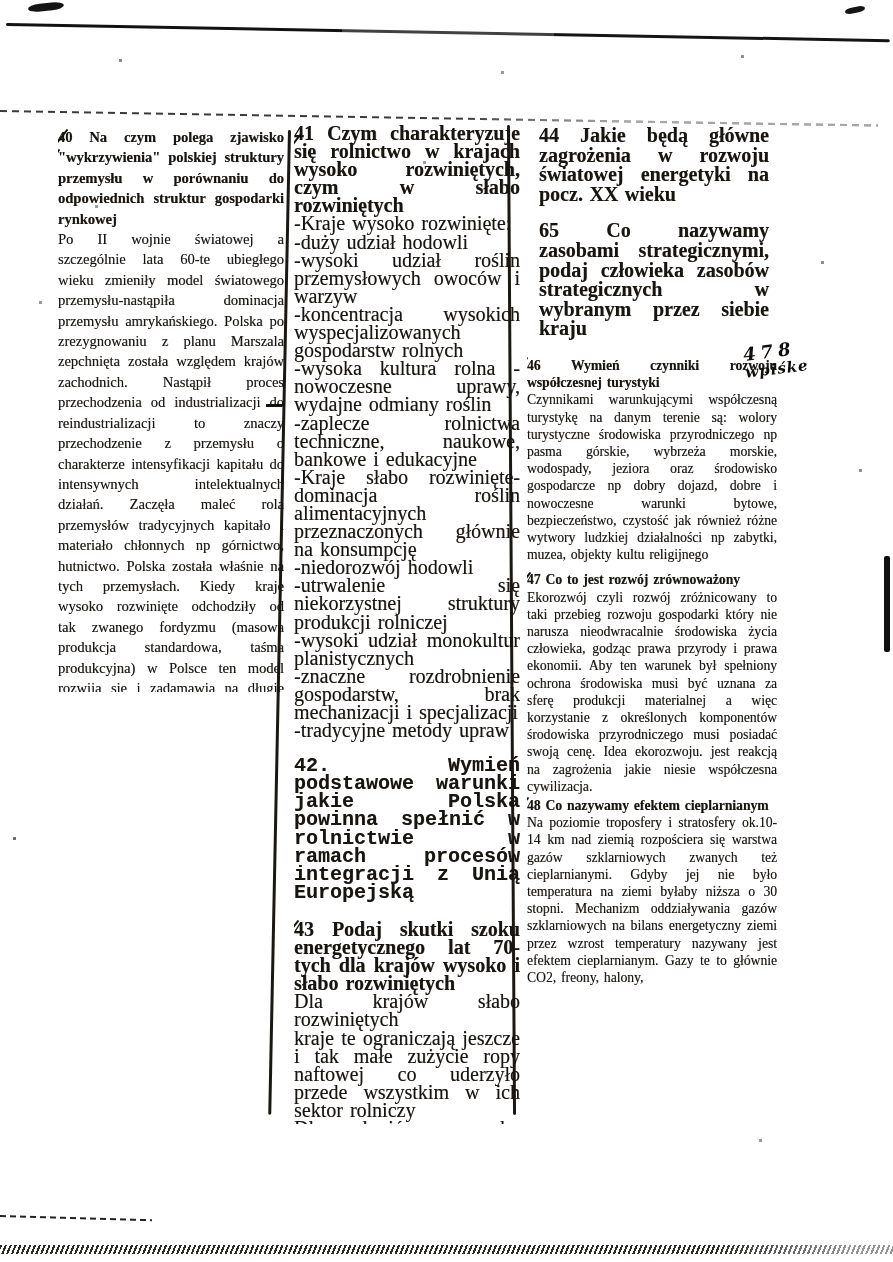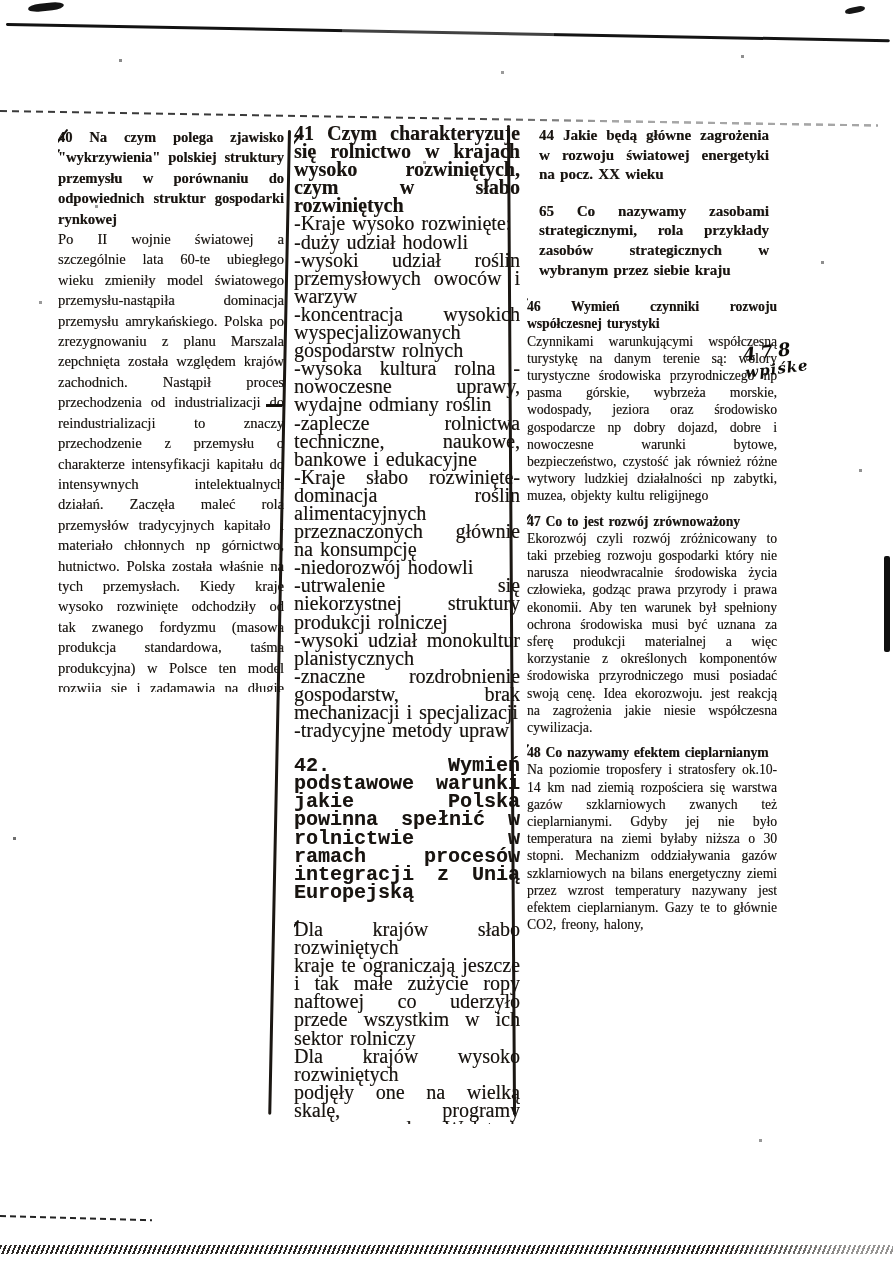--- a/index.html
+++ b/index.html
@@ -48,27 +48,27 @@
   .d1{left:288px;top:130px;height:985px;transform-origin:top center;transform:rotate(1.15deg);}
   .d2{left:507px;top:127px;height:988px;transform-origin:top center;transform:rotate(-0.35deg);}
   
   .col{position:absolute;text-align:justify;text-shadow:0.35px 0.35px 0 rgba(24,18,12,.45);}
   .col .q{font-weight:700;}
   .col .a{white-space:pre-line;}
   .item{position:relative;}
   .col1{left:58px;top:127px;width:226px;font-size:14.5px;line-height:20.4px;word-spacing:2.5px;height:565px;overflow:hidden;}
   .col2{left:294px;top:124px;width:226px;font-size:20px;line-height:18.1px;word-spacing:2px;height:1000px;overflow:hidden;}
   .col3{left:527px;top:126px;width:250px;font-size:13.6px;line-height:17.2px;word-spacing:1.5px;height:995px;overflow:hidden;}
-  .col3 .loose{font-size:15px;line-height:19.6px;padding-left:12px;padding-right:8px;}
+  .col3 .loose{font-size:20px;line-height:19.6px;padding-left:12px;padding-right:8px;}
   .item-42{margin-top:18px;font-family:Liberation Mono, monospace;}
   .item-43{margin-top:18px;}
   .item-45{margin-top:17px;}
   .item-46{margin-top:18px;}
   .item-47{margin-top:8px;}
-  .item-48{margin-top:8px;}
+  .item-48{margin-top:2px;}
   .slash{position:absolute;width:17px;height:2.4px;background:#17130f;transform:rotate(-52deg);border-radius:1px;}
   .s40a{left:-4px;top:8px;}
   .s40b{left:-12px;top:28px;}
   .s41{left:-7px;top:16px;}
   .s43{left:-9px;top:6px;}
   .s46{left:-13px;top:6px;}
   .s47{left:-10px;top:7px;}
   .s48{left:-12px;top:6px;}
   .note{position:absolute;left:744px;top:341px;transform:rotate(-7deg);
     font-family:"DejaVu Serif",serif;font-style:italic;font-weight:700;color:#0f0d0a;line-height:1.1;}
@@ -116,35 +116,36 @@
 -wysoki udział monokultur planistycznych
 -znaczne rozdrobnienie gospodarstw, brak mechanizacji i specjalizacji
 -tradycyjne metody upraw</div>
     </div>
     <div class="item item-42">
 
       <div class="q"><span>42.</span> <span>Wymień podstawowe warunki jakie Polska powinna spełnić w rolnictwie w ramach procesów integracji z Unią Europejską</span></div>
     </div>
     <div class="item item-43">
       <span class="slash s43"></span>
+      <div class="q"><span>43</span> <span>Podaj skutki szoku energetycznego lat 70-tych dla krajów wysoko i słabo rozwiniętych</span></div>
       <div class="a">Dla krajów słabo rozwiniętych
 kraje te ograniczają jeszcze i tak małe zużycie ropy naftowej co uderzyło przede wszystkim w ich sektor rolniczy
 Dla krajów wysoko rozwiniętych
 podjęły one na wielką skalę, programy energooszczędne. W latach 1974-80 zużycie ropy naftowej spadło o 10% przy normalnym rozwoju tych krajów, duży wpływ miał na to rozwój atomistyki, Kryzys ten przyspieszył fazę postindustrialną energio i materiało oszczędną. Zmieniła się też struktura zużycia pierwotnych środków energii np węgla kamiennego</div>
     </div>
   </div>
 
   <div class="col col3">
     <div class="item loose">
 
       <div class="q"><span>44</span> <span>Jakie będą główne zagrożenia w rozwoju światowej energetyki na pocz. XX wieku</span></div>
     </div>
     <div class="item loose item-45">
 
-      <div class="q"><span>65</span> <span>Co nazywamy zasobami strategicznymi, rola przykłady zasobów strategicznych w wybranym przez siebie kraju</span></div>
+      <div class="q"><span>65</span> <span>Co nazywamy zasobami strategicznymi, podaj człowieka zasobów strategicznych w wybranym przez siebie kraju</span></div>
     </div>
     <div class="item item-46">
       <span class="slash s46"></span>
       <div class="q"><span>46</span> <span>Wymień czynniki rozwoju współczesnej turystyki</span></div>
       <div class="a">Czynnikami warunkującymi współczesną turystykę na danym terenie są: wolory turystyczne środowiska przyrodniczego np pasma górskie, wybrzeża morskie, wodospady, jeziora oraz środowisko gospodarcze np dobry dojazd, dobre i nowoczesne warunki bytowe, bezpieczeństwo, czystość jak również różne wytwory ludzkiej działalności np zabytki, muzea, objekty kultu religijnego</div>
     </div>
     <div class="item item-47">
       <span class="slash s47"></span>
       <div class="q"><span>47</span> <span>Co to jest rozwój zrównoważony</span></div>
       <div class="a">Ekorozwój czyli rozwój zróżnicowany to taki przebieg rozwoju gospodarki który nie narusza nieodwracalnie środowiska życia człowieka, godząc prawa przyrody i prawa ekonomii. Aby ten warunek był spełniony ochrona środowiska musi być uznana za sferę produkcji materialnej a więc korzystanie z określonych komponentów środowiska przyrodniczego musi posiadać swoją cenę. Idea ekorozwoju. jest reakcją na zagrożenia jakie niesie współczesna cywilizacja.</div>

